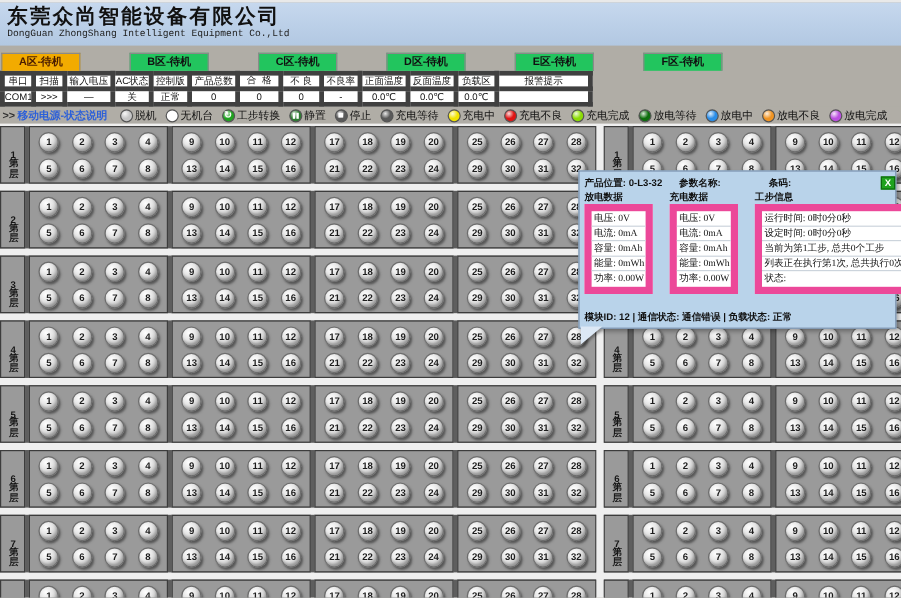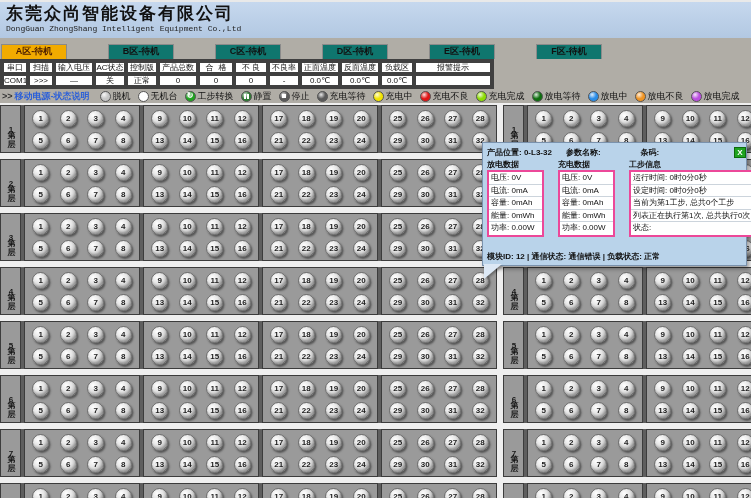--- a/index.html
+++ b/index.html
@@ -10,21 +10,21 @@
   
   .topbar { height:38px; background:linear-gradient(#c6d8ee,#b2c8e2); border-top:2px solid #e9e9e9;
             padding:2px 6px 0 6px; position:relative; }
   .title { font-size:17px; font-weight:bold; color:#111; letter-spacing:2px; line-height:20px; }
   .subtitle { font-size:8px; color:#222; font-family:"Liberation Mono","DejaVu Sans Mono",monospace; }
 
   
   .chrome { background:#b0ada6; padding-top:6px; }
   .tabs { display:flex; height:15px; padding-left:1px;gap:40px; }
   .tab { min-width:66px; text-align:center; font-size:9px; font-weight:bold; line-height:13px;
-         background:#0f766e; border:1px solid #8a8a8a; border-bottom:none; color:#111;
+         background:#22c55e; border:1px solid #8a8a8a; border-bottom:none; color:#111;
          margin-right:1px; padding:0 6px; cursor:pointer; }
   .tab.active { background:#f2ab00; color:#4a1c00; }
 
   table.status { border-collapse:collapse; table-layout:fixed; width:420px; background:#fff; }
   table.status td { border:4px solid #404040; font-size:8px; text-align:center; height:9px;
                     line-height:9px; padding:0; white-space:nowrap; overflow:hidden; color:#111; }
 
   .legendrow { height:14px; display:flex; align-items:center; font-size:9px; padding-left:2px;
                background:#b0ada6; white-space:nowrap; }
   .legend-prefix { color:#333; font-weight:bold; margin-right:2px; }
@@ -65,21 +65,21 @@
            padding:3px 0 3px 4px; }
   .popup-head { display:flex; align-items:center; font-size:8px; font-weight:bold; color:#111;
                 height:12px; }
   .ph-pos { margin-right:14px; } .ph-param { margin-right:40px; }
   .popup-close { margin-left:auto; width:12px; height:11px; background:#1fa31f; border:1px solid #0c6b0c;
                  color:#fff; font-size:8px; font-weight:bold; display:flex; align-items:center;
                  justify-content:center; cursor:pointer; }
   .popup-body { display:flex; margin-top:1px; }
   .psec { margin-right:14px; } .psec:last-child { margin-right:0; }
   .psec-title { font-size:8px; font-weight:bold; color:#111; height:11px; line-height:11px; }
-  .pbox { background:#fff; border:2px solid #ec4899; }
+  .pbox { background:#fff; border:6px solid #ec4899;font-family:Liberation Serif, serif; }
   .psec.narrow .pbox { width:57px; } .psec.wide .pbox { width:133px; }
   .prow { font-size:8px; color:#111; height:12.6px; line-height:12px; padding:0 2px;
           border-bottom:1px solid #ccd4dc; white-space:nowrap; overflow:hidden; }
   .prow:last-child { border-bottom:none; }
   .popup-foot { font-size:8px; font-weight:bold; color:#111; height:11px; line-height:12px;
                 margin-top:14px; white-space:nowrap; }
   .popup-tail { position:absolute; left:1px; bottom:-14px; width:0; height:0;
                 border-top:15px solid #dce8f5; border-right:18px solid transparent;
                 filter:drop-shadow(1px 2px 1px rgba(0,0,0,.3)); }
 </style>

